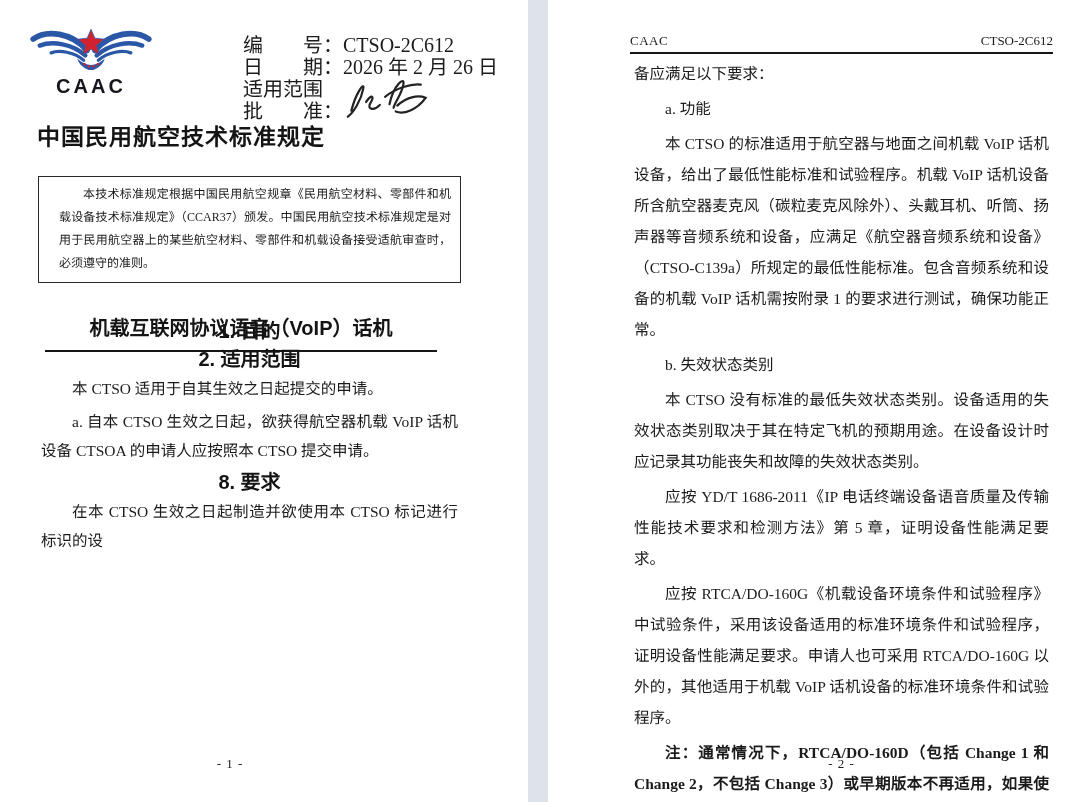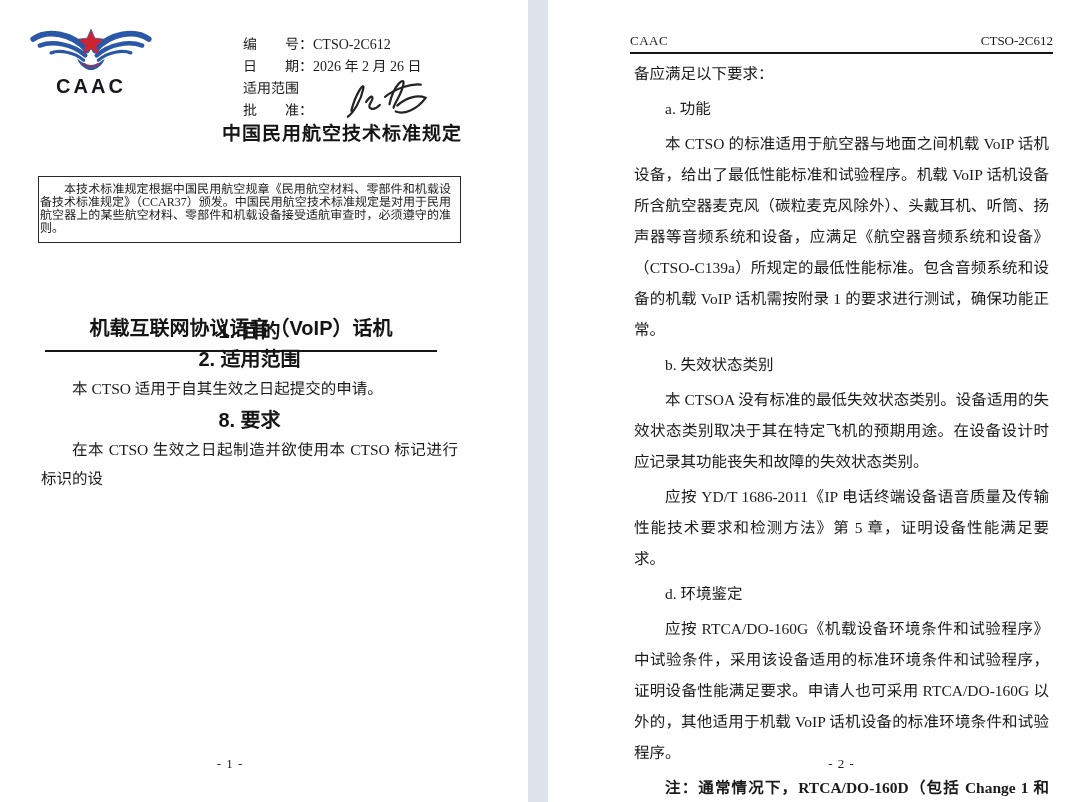--- a/index.html
+++ b/index.html
@@ -13,36 +13,36 @@
   #page1{left:0;width:528px;}
   #page2{left:548px;width:542px;}
 
   
   #p1-logo{position:absolute;left:30px;top:26px;width:122px;text-align:center;}
   #p1-logo .caption{
     font-family:"Liberation Sans","DejaVu Sans",sans-serif;
     font-weight:bold;font-size:20px;letter-spacing:3px;color:#16161e;
     display:block;margin-top:1px;
   }
-  #p1-approval{position:absolute;left:243px;top:34px;width:230px;font-size:14px;}
+  #p1-approval{position:absolute;left:243px;top:34px;width:230px;font-size:20px;}
   #p1-approval .row{display:flex;line-height:22px;white-space:nowrap;}
   #p1-approval .lab{flex:0 0 auto;}
   #p1-approval .val{flex:0 0 auto;}
   #p1-signature{position:absolute;left:86px;top:36px;width:108px;height:50px;}
 
   #p1-title{
     position:absolute;left:37px;right:66px;top:118px;
-    text-align:right;font-family:"Liberation Sans","DejaVu Sans",sans-serif;
-    font-weight:bold;font-size:19px;letter-spacing:1px;color:#141414;
+    text-align:left;font-family:"Liberation Sans","DejaVu Sans",sans-serif;
+    font-weight:bold;font-size:23px;letter-spacing:1px;color:#141414;
   }
   #p1-box{
     position:absolute;left:38px;right:67px;top:176px;
     border:1.5px solid #2a2a2a;
-    padding:6px 9px 7px 1px;
-    font-size:12px;line-height:13px;
+    padding:6px 9px 7px 20px;
+    font-size:12px;line-height:23px;
     text-align:justify;text-indent:2em;
   }
   #p1-subject{
     position:absolute;left:45px;width:392px;top:280px;
     text-align:center;font-family:"Liberation Sans","DejaVu Sans",sans-serif;
     font-weight:bold;font-size:20px;color:#141414;
     padding-bottom:9px;border-bottom:2px solid #161616;margin-top:32px;
   }
   
   .blocks{position:absolute;font-size:15.5px;}
@@ -131,40 +131,40 @@
   <div id="p1-title">中国民用航空技术标准规定</div>
 
   <div id="p1-box">本技术标准规定根据中国民用航空规章《民用航空材料、零部件和机载设备技术标准规定》（CCAR37）颁发。中国民用航空技术标准规定是对用于民用航空器上的某些航空材料、零部件和机载设备接受适航审查时，必须遵守的准则。</div>
 
   <div id="p1-subject">机载互联网协议语音（VoIP）话机</div>
 
   <div id="p1-blocks" class="blocks">
       <h3 class="blk heading">1. 目的</h3>
       <h3 class="blk heading">2. 适用范围</h3>
       <p class="blk para">本 CTSO 适用于自其生效之日起提交的申请。</p>
+      <p class="blk para">a. 自本 CTSO 生效之日起，欲获得航空器机载 VoIP 话机设备 CTSOA 的申请人应按照本 CTSO 提交申请。</p>
       <h3 class="blk heading">8. 要求</h3>
       <p class="blk para">在本 CTSO 生效之日起制造并欲使用本 CTSO 标记进行标识的设</p>
     </div>
 
   <div id="p1-pagenum" class="pagenum">- 1 -</div>
 </div>
 
 <div id="page2" class="page">
 
   <div id="p2-header">
     <span class="hl">CAAC</span>
     <span class="hr">CTSO-2C612</span>
   </div>
 
   <div id="p2-blocks" class="blocks">
       <p class="blk cont">备应满足以下要求：</p>
       <p class="blk para">a. 功能</p>
       <p class="blk para">本 CTSO 的标准适用于航空器与地面之间机载 VoIP 话机设备，给出了最低性能标准和试验程序。机载 VoIP 话机设备所含航空器麦克风（碳粒麦克风除外）、头戴耳机、听筒、扬声器等音频系统和设备，应满足《航空器音频系统和设备》（CTSO-C139a）所规定的最低性能标准。包含音频系统和设备的机载 VoIP 话机需按附录 1 的要求进行测试，确保功能正常。</p>
       <p class="blk para">b. 失效状态类别</p>
-      <p class="blk para">本 CTSOA 没有标准的最低失效状态类别。设备适用的失效状态类别取决于其在特定飞机的预期用途。在设备设计时应记录其功能丧失和故障的失效状态类别。</p>
+      <p class="blk para">本 CTSO 没有标准的最低失效状态类别。设备适用的失效状态类别取决于其在特定飞机的预期用途。在设备设计时应记录其功能丧失和故障的失效状态类别。</p>
       <p class="blk para">应按 YD/T 1686-2011《IP 电话终端设备语音质量及传输性能技术要求和检测方法》第 5 章，证明设备性能满足要求。</p>
-      <p class="blk para">d. 环境鉴定</p>
       <p class="blk para">应按 RTCA/DO-160G《机载设备环境条件和试验程序》中试验条件，采用该设备适用的标准环境条件和试验程序，证明设备性能满足要求。申请人也可采用 RTCA/DO-160G 以外的，其他适用于机载 VoIP 话机设备的标准环境条件和试验程序。</p>
       <p class="blk note">注：通常情况下，RTCA/DO-160D（包括 Change 1 和 Change 2，不包括 Change 3）或早期版本不再适用，如果使用该版本则需按照</p>
     </div>
 
   <div id="p2-pagenum" class="pagenum">- 2 -</div>
 </div>
 
 </body></html>

